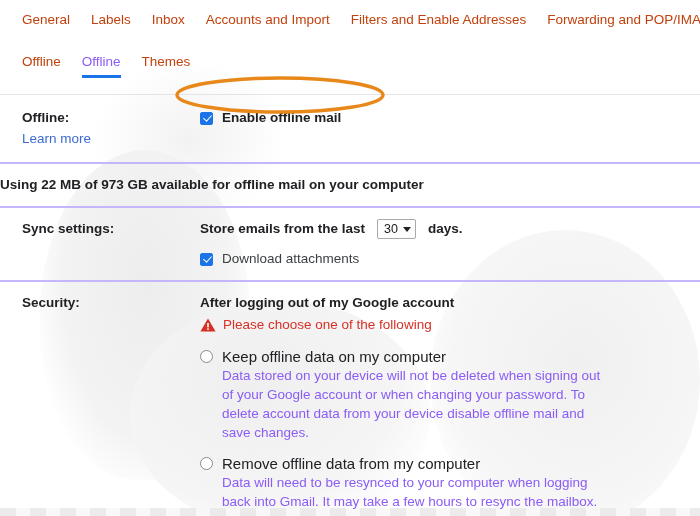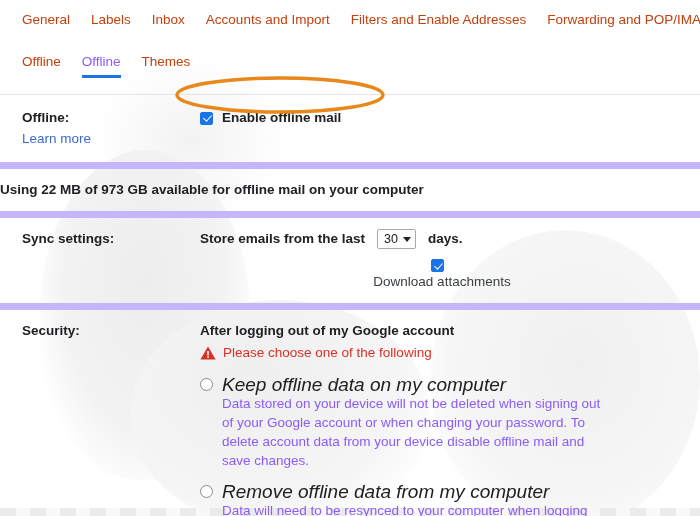--- a/index.html
+++ b/index.html
@@ -93,21 +93,21 @@
   }
   .tabrow-1 .tab:last-child { margin-right: 0; }
 
   
   .settings {
     margin-top: 8px;
     border-top: 1px solid #e4e4e4;
   }
   .row {
     display: flex;
-    border-bottom: 7px solid #c4b5fd;
+    border-bottom: 2px solid #c4b5fd;
     padding: 11px 0 11px 0;
   }
   .row-label {
     width: 200px;
     flex: 0 0 200px;
     padding-left: 22px;
     box-sizing: border-box;
     font-size: 13.5px;
     font-weight: bold;
     color: #202124;
@@ -221,24 +221,23 @@
     border: 1px solid #8a8a8a;
     border-radius: 50%;
     background: #fff;
     margin-right: 9px;
     margin-top: 3px;
     cursor: pointer;
     box-sizing: border-box;
   }
   .opt-text { flex: 1 1 auto; }
   .opt-title {
-    font-size: 19px;
+    font-size: 15px;
     color: #202124;
     line-height: 19px;
-    font-style: italic;
   }
   .opt-desc {
     font-size: 13.5px;
     color: #8b5cf6;
     line-height: 19px;
     max-width: 392px;
   }
 
   
   .annot-ellipse {
@@ -302,21 +301,21 @@
       <div class="row-label">Sync settings:</div>
       <div class="row-body">
         <div class="bold" style="display:flex;align-items:center;gap:8px;">
           <span>Store emails from the last</span>
           <span class="selwrap">
             <span class="selval">30</span>
             <span class="caret"></span>
           </span>
           <span>days.</span>
         </div>
-        <div class="cbline" style="margin-top:10px;flex-direction:column;">
+        <div class="cbline" style="margin-top:10px;">
           <span class="cbox"></span>
           <span class="cb-label">Download attachments</span>
         </div>
       </div>
     </div>
 
     <div class="row" style="border-bottom:1px solid #e4e4e4;padding-bottom:14px;">
       <div class="row-label">Security:</div>
       <div class="row-body">
         <div class="bold">After logging out of my Google account</div>

